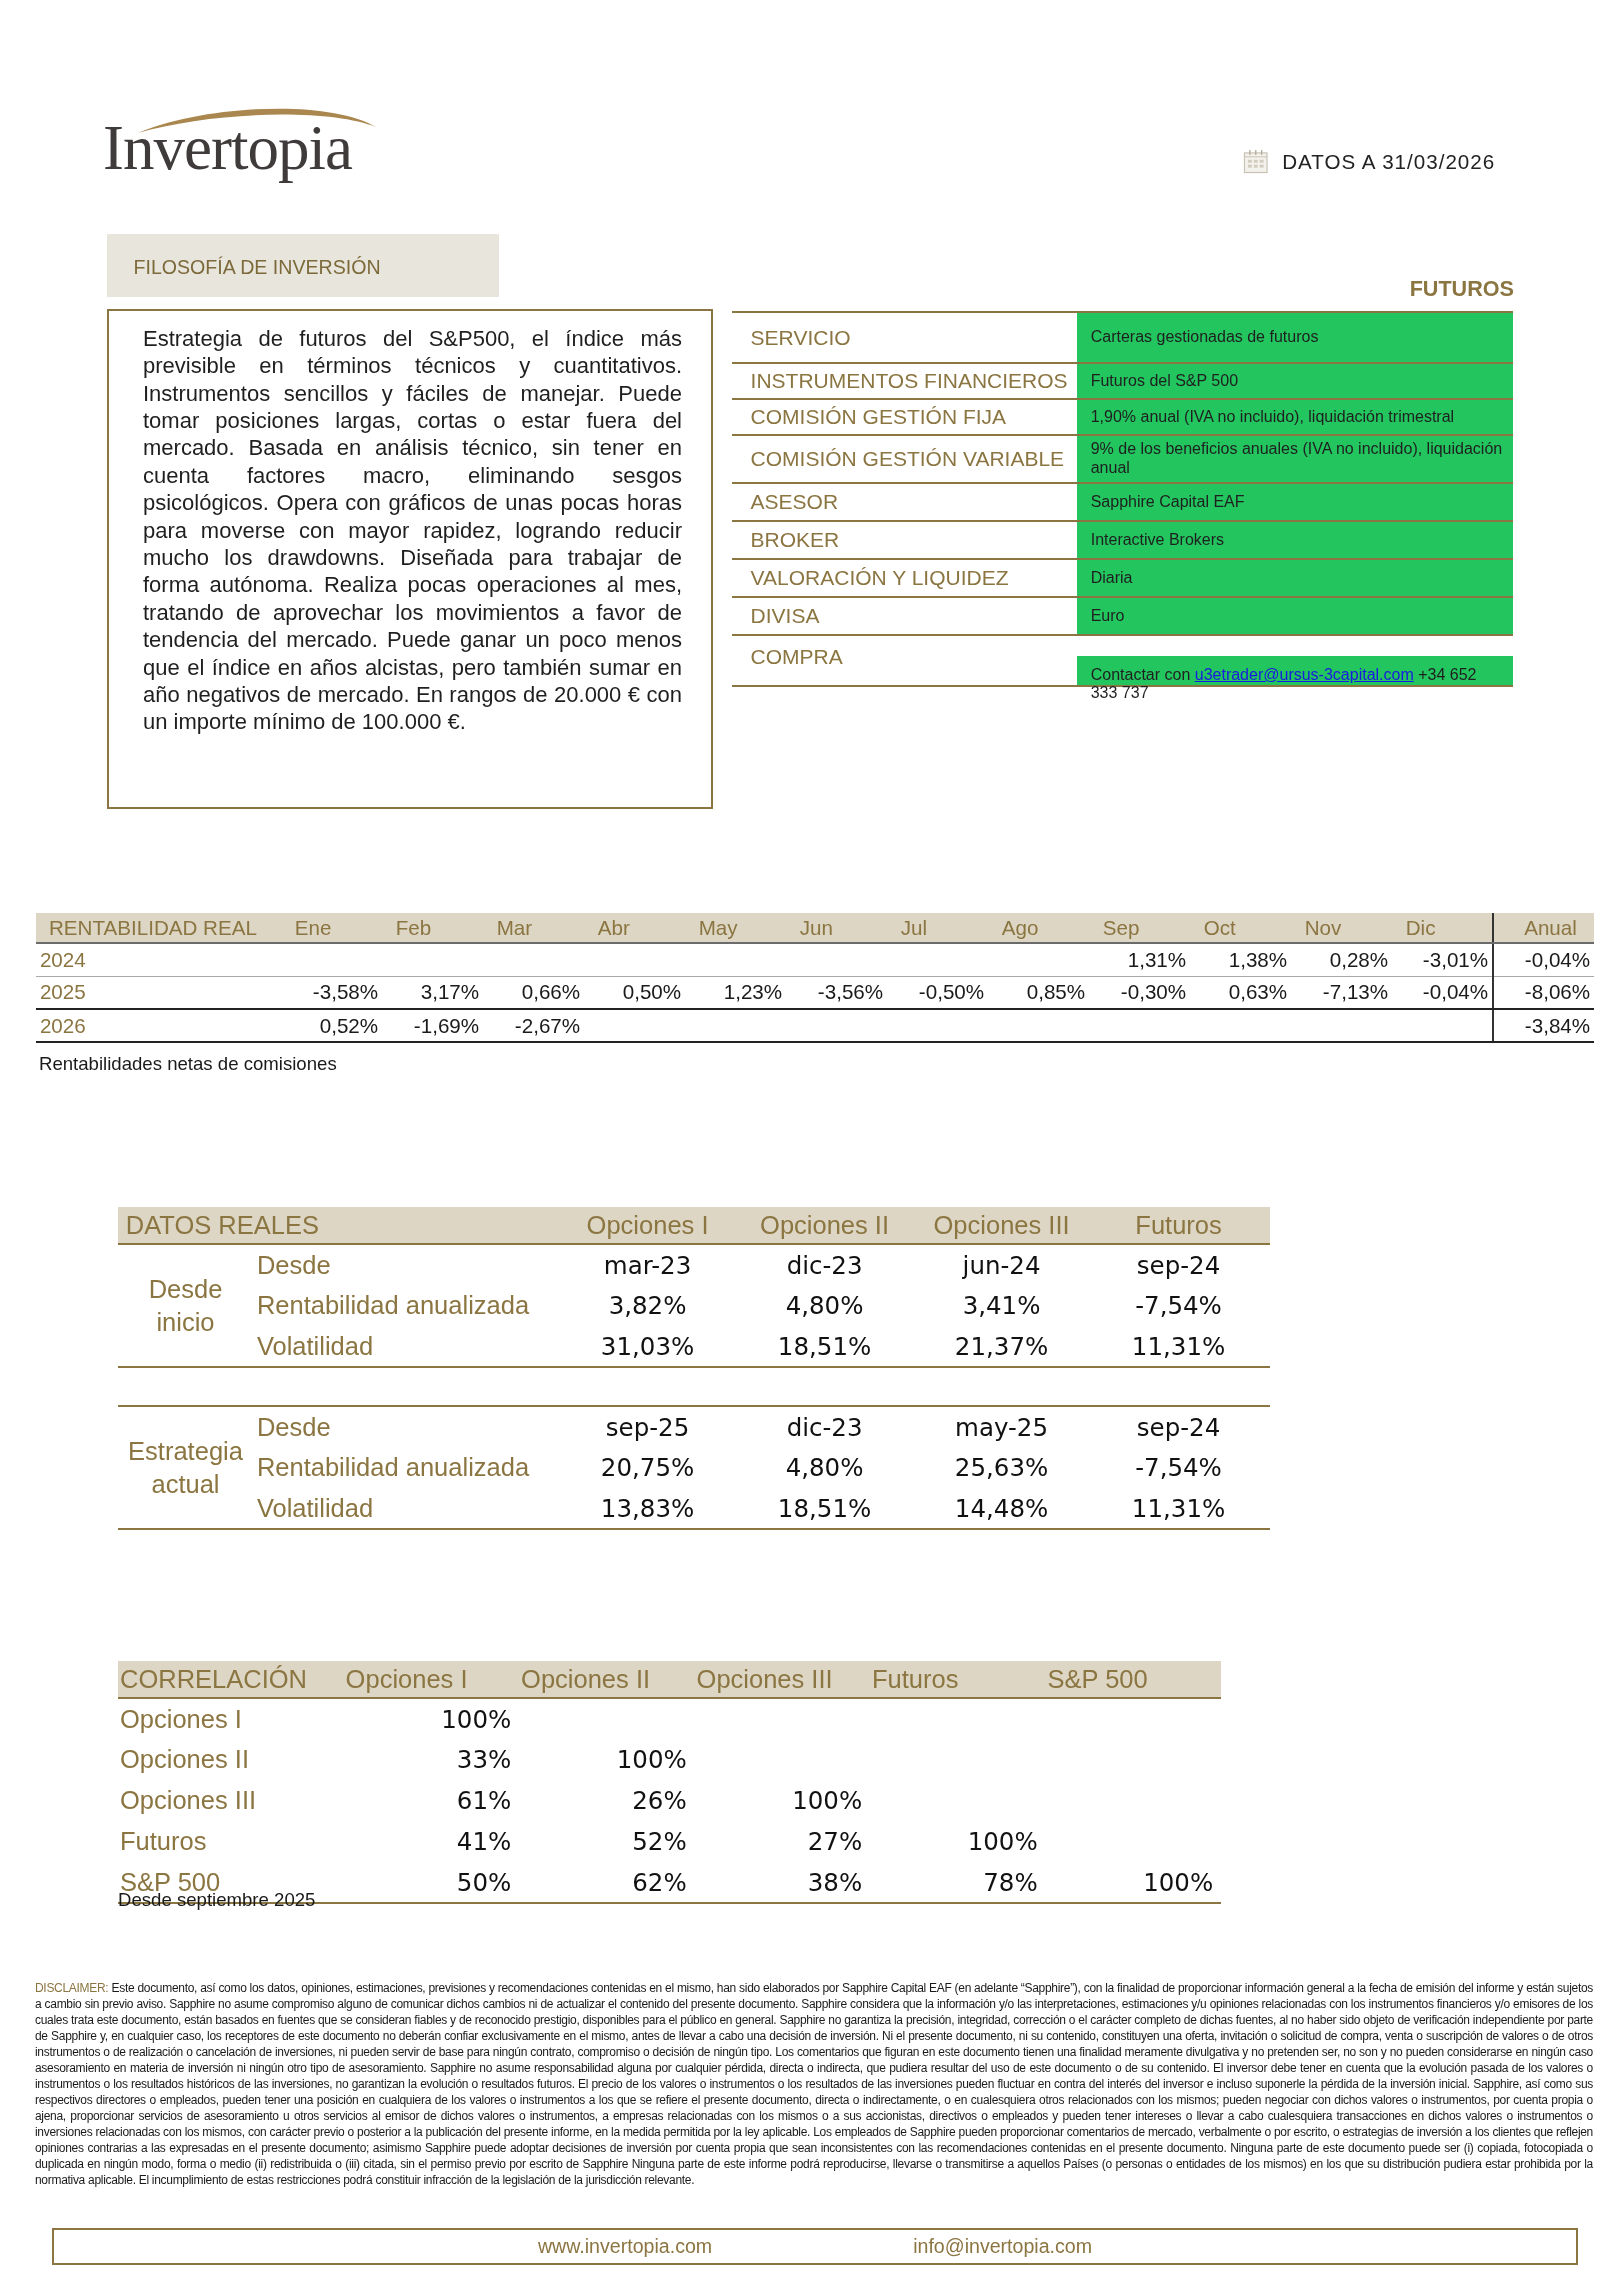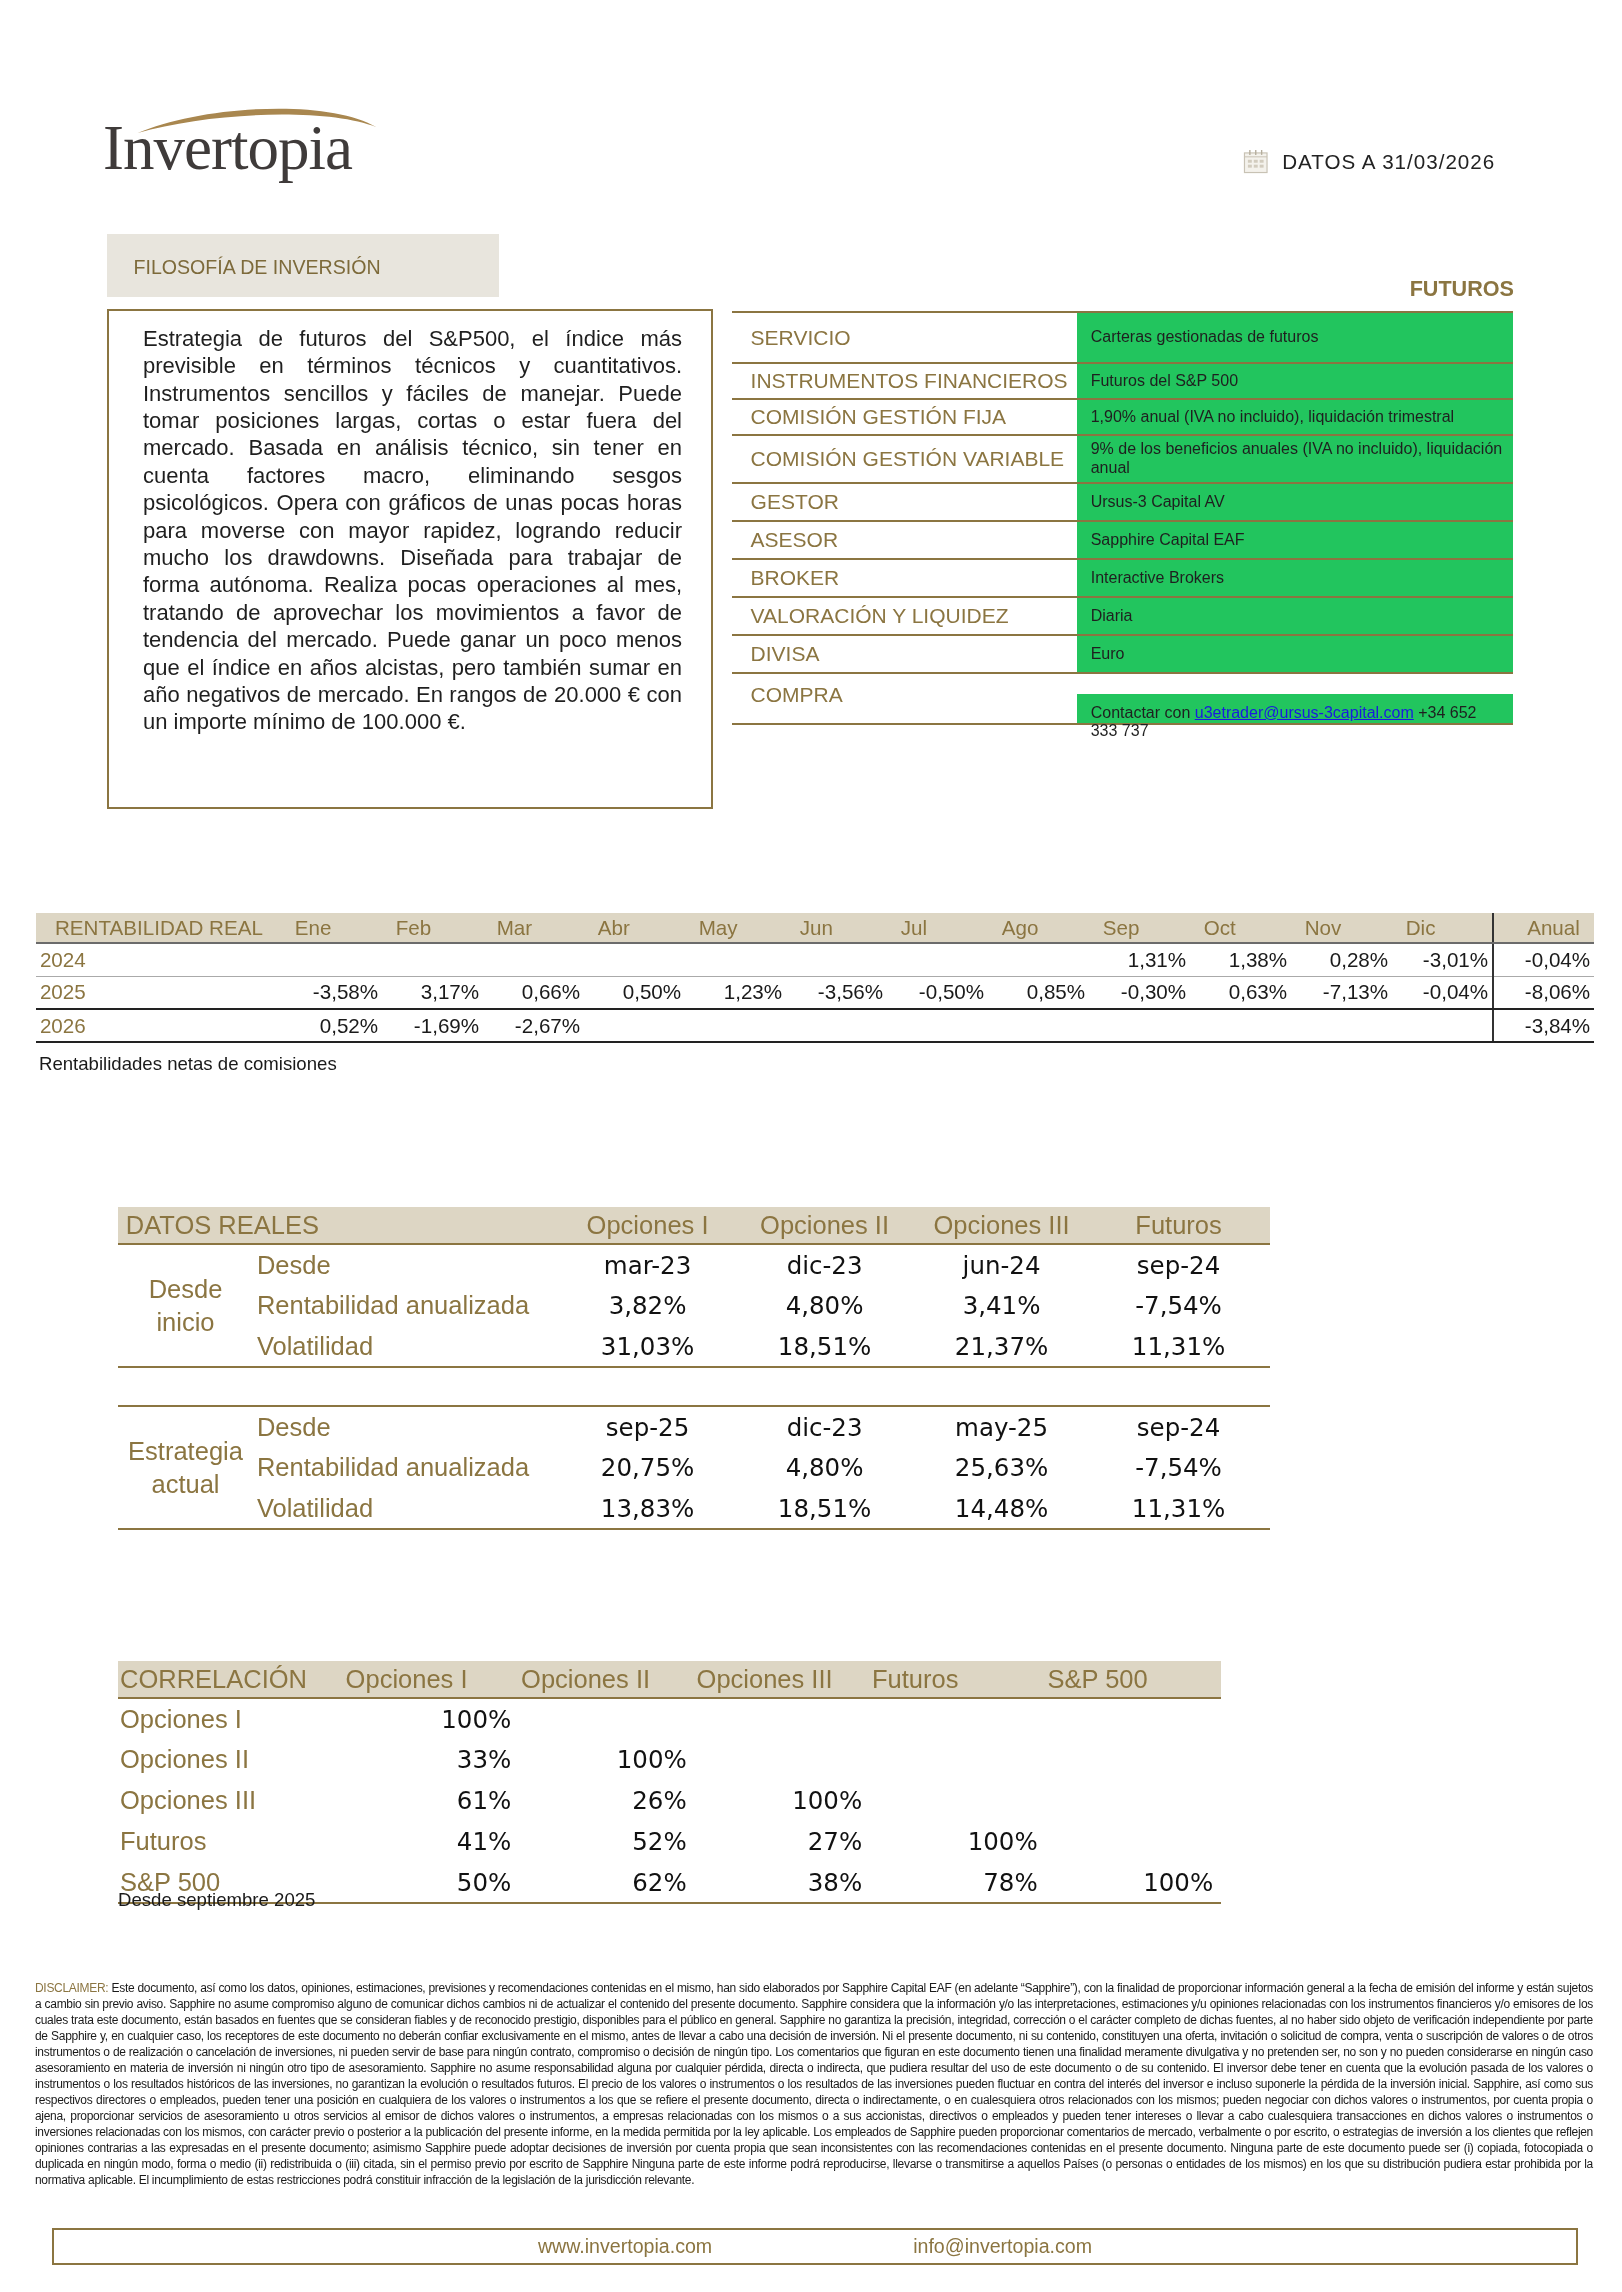--- a/index.html
+++ b/index.html
@@ -26,21 +26,21 @@
   
   #info-table { left: 732px; top: 311px; width: 781px; border-top: 2.9px solid #8b7541; }
   .info-row { display: flex; border-bottom: 2.9px solid #8b7541; }
   .info-row .k { width: 345px; padding: 0 0 0 18.6px; font-size: 21px; color: #8b7541; display: flex; align-items: center; }
   .info-row .v { flex: 1; background: #22c55e; padding: 0 9.8px 0 13.7px; font-size: 16px; color: #1f1f1f; display: flex; align-items: center; line-height: 18.6px; }
   .info-row .v a { color: #1a1ae0; text-decoration: underline; }
 
   
   #returns { left: 36px; top: 913px; width: 1558px; }
   #returns table { border-collapse: collapse; width: 100%; }
-  #returns th { background: #ddd6c4; font-weight: normal; color: #8b7541; font-size: 20.6px; height: 30px; text-align: left; padding-left: 19px; border-bottom: 2px solid #6b6b6b; }
+  #returns th { background: #ddd6c4; font-weight: normal; color: #8b7541; font-size: 20.6px; height: 30px; text-align: left; padding-left: 13px; border-bottom: 2px solid #6b6b6b; }
   #returns td { height: 33px; font-size: 20.6px; text-align: right; padding-right: 3.9px; border-bottom: 2.9px solid #222; color: #1a1a1a; }
   #returns td.year { text-align: left; padding-left: 3.9px; color: #8b7541; }
   #returns tr.first td { border-bottom: 1px solid #aaa; }
   #returns .sep { border-left: 2px solid #333; }
   #returns th.anual { text-align: center; }
   #returns-note { left: 39px; top: 1053px; font-size: 18.6px; color: #1a1a1a; }
 
   
   #datos { left: 118px; top: 1207px; width: 1152px; }
   #datos table { border-collapse: collapse; width: 100%; }
@@ -114,24 +114,20 @@
       <div class="k">INSTRUMENTOS FINANCIEROS</div>
       <div class="v">Futuros del S&amp;P 500</div>
     </div>
     <div class="info-row" style="height: 36px;">
       <div class="k">COMISIÓN GESTIÓN FIJA</div>
       <div class="v">1,90% anual (IVA no incluido), liquidación trimestral</div>
     </div>
     <div class="info-row" style="height: 48px;">
       <div class="k">COMISIÓN GESTIÓN VARIABLE</div>
       <div class="v">9% de los beneficios anuales (IVA no incluido), liquidación anual</div>
-    </div>
-    <div class="info-row" style="height: 38px;">
-      <div class="k">GESTOR</div>
-      <div class="v">Ursus-3 Capital AV</div>
     </div>
     <div class="info-row" style="height: 38px;">
       <div class="k">ASESOR</div>
       <div class="v">Sapphire Capital EAF</div>
     </div>
     <div class="info-row" style="height: 38px;">
       <div class="k">BROKER</div>
       <div class="v">Interactive Brokers</div>
     </div>
     <div class="info-row" style="height: 38px;">

